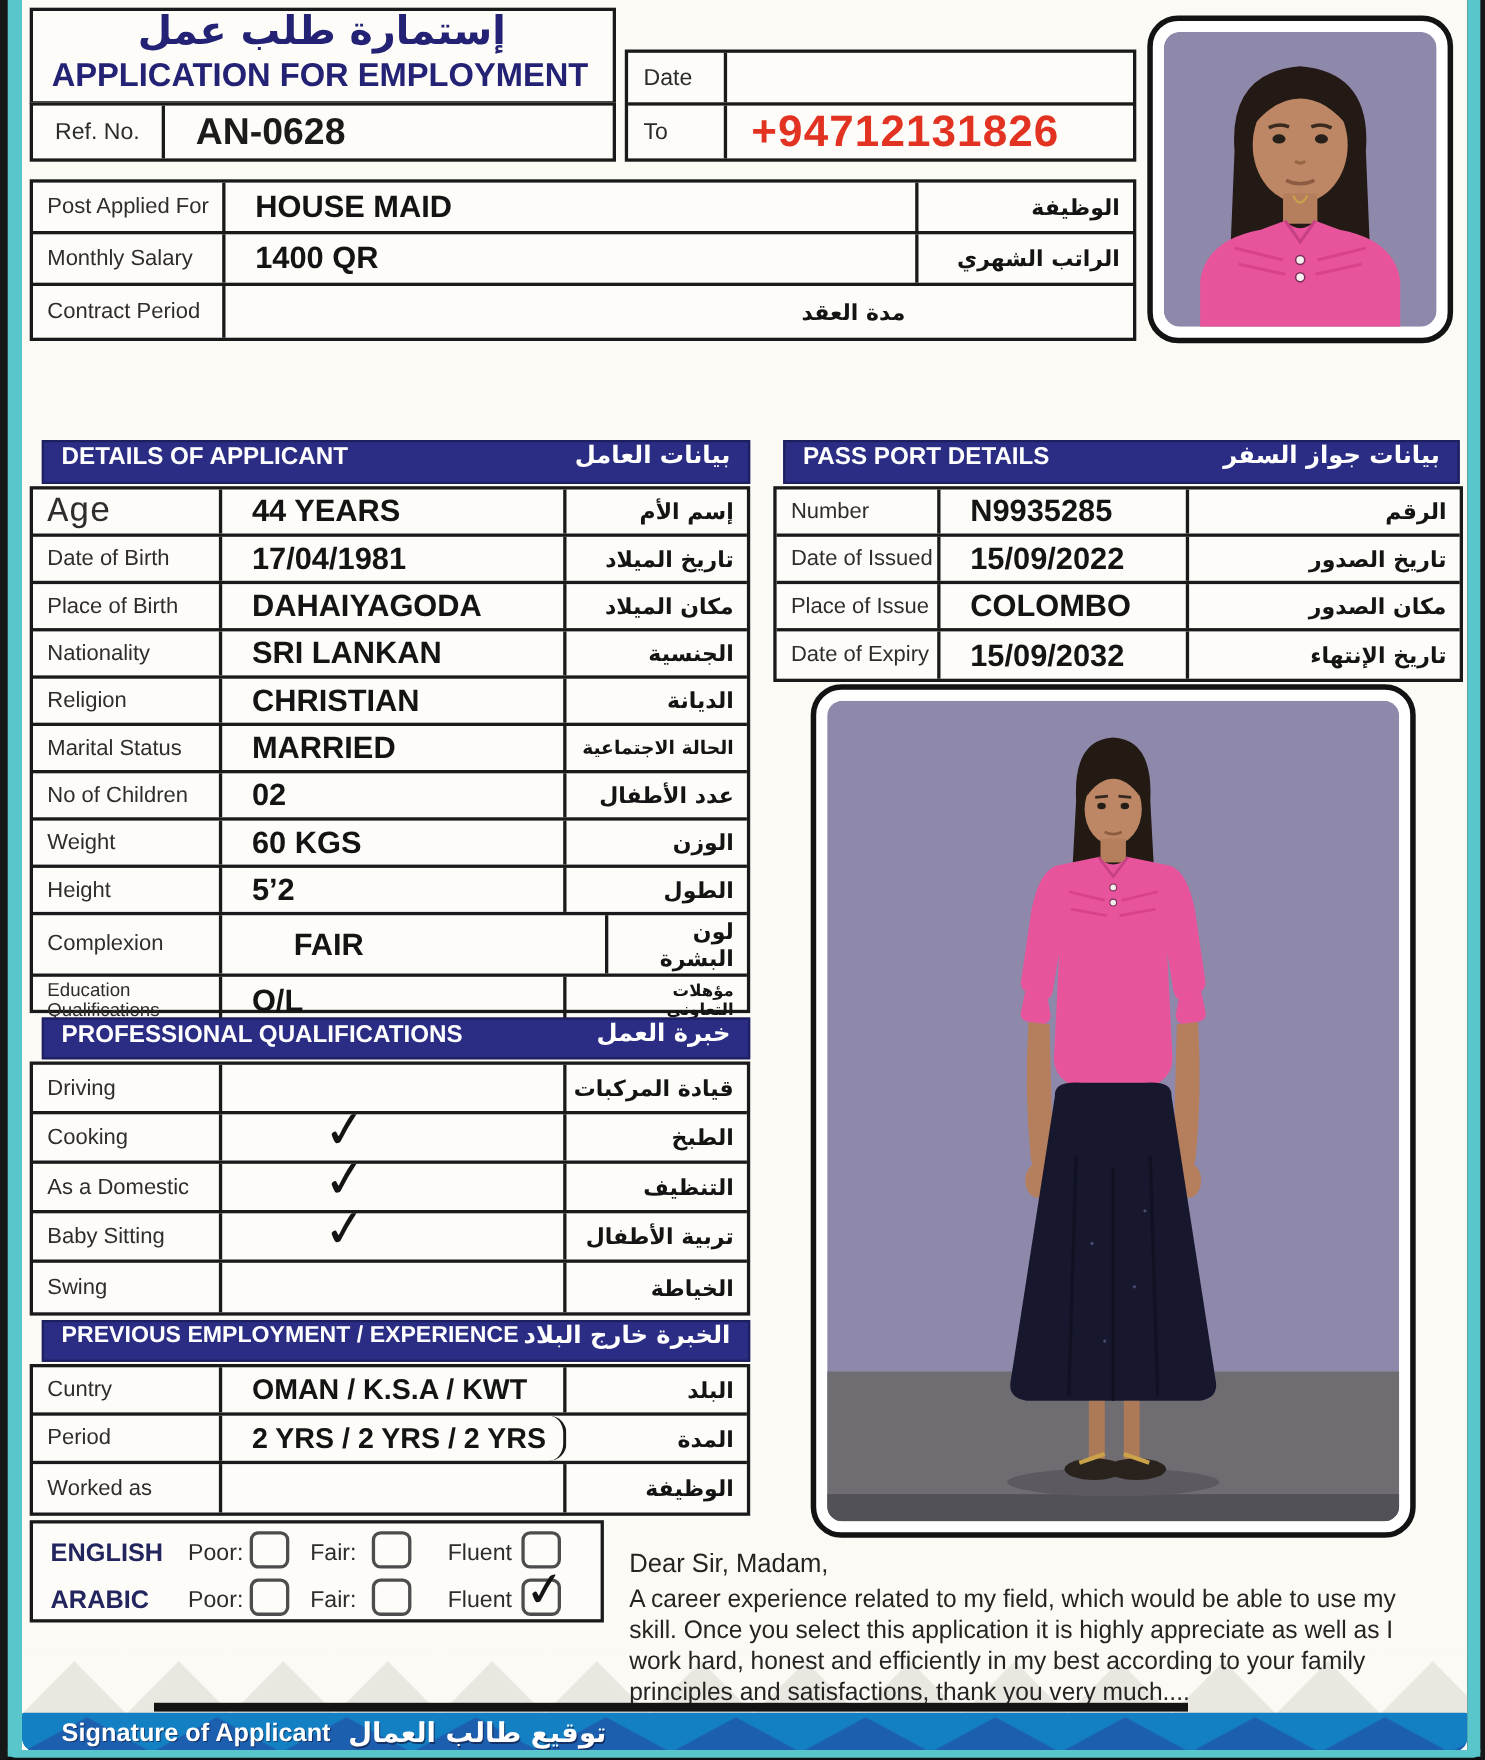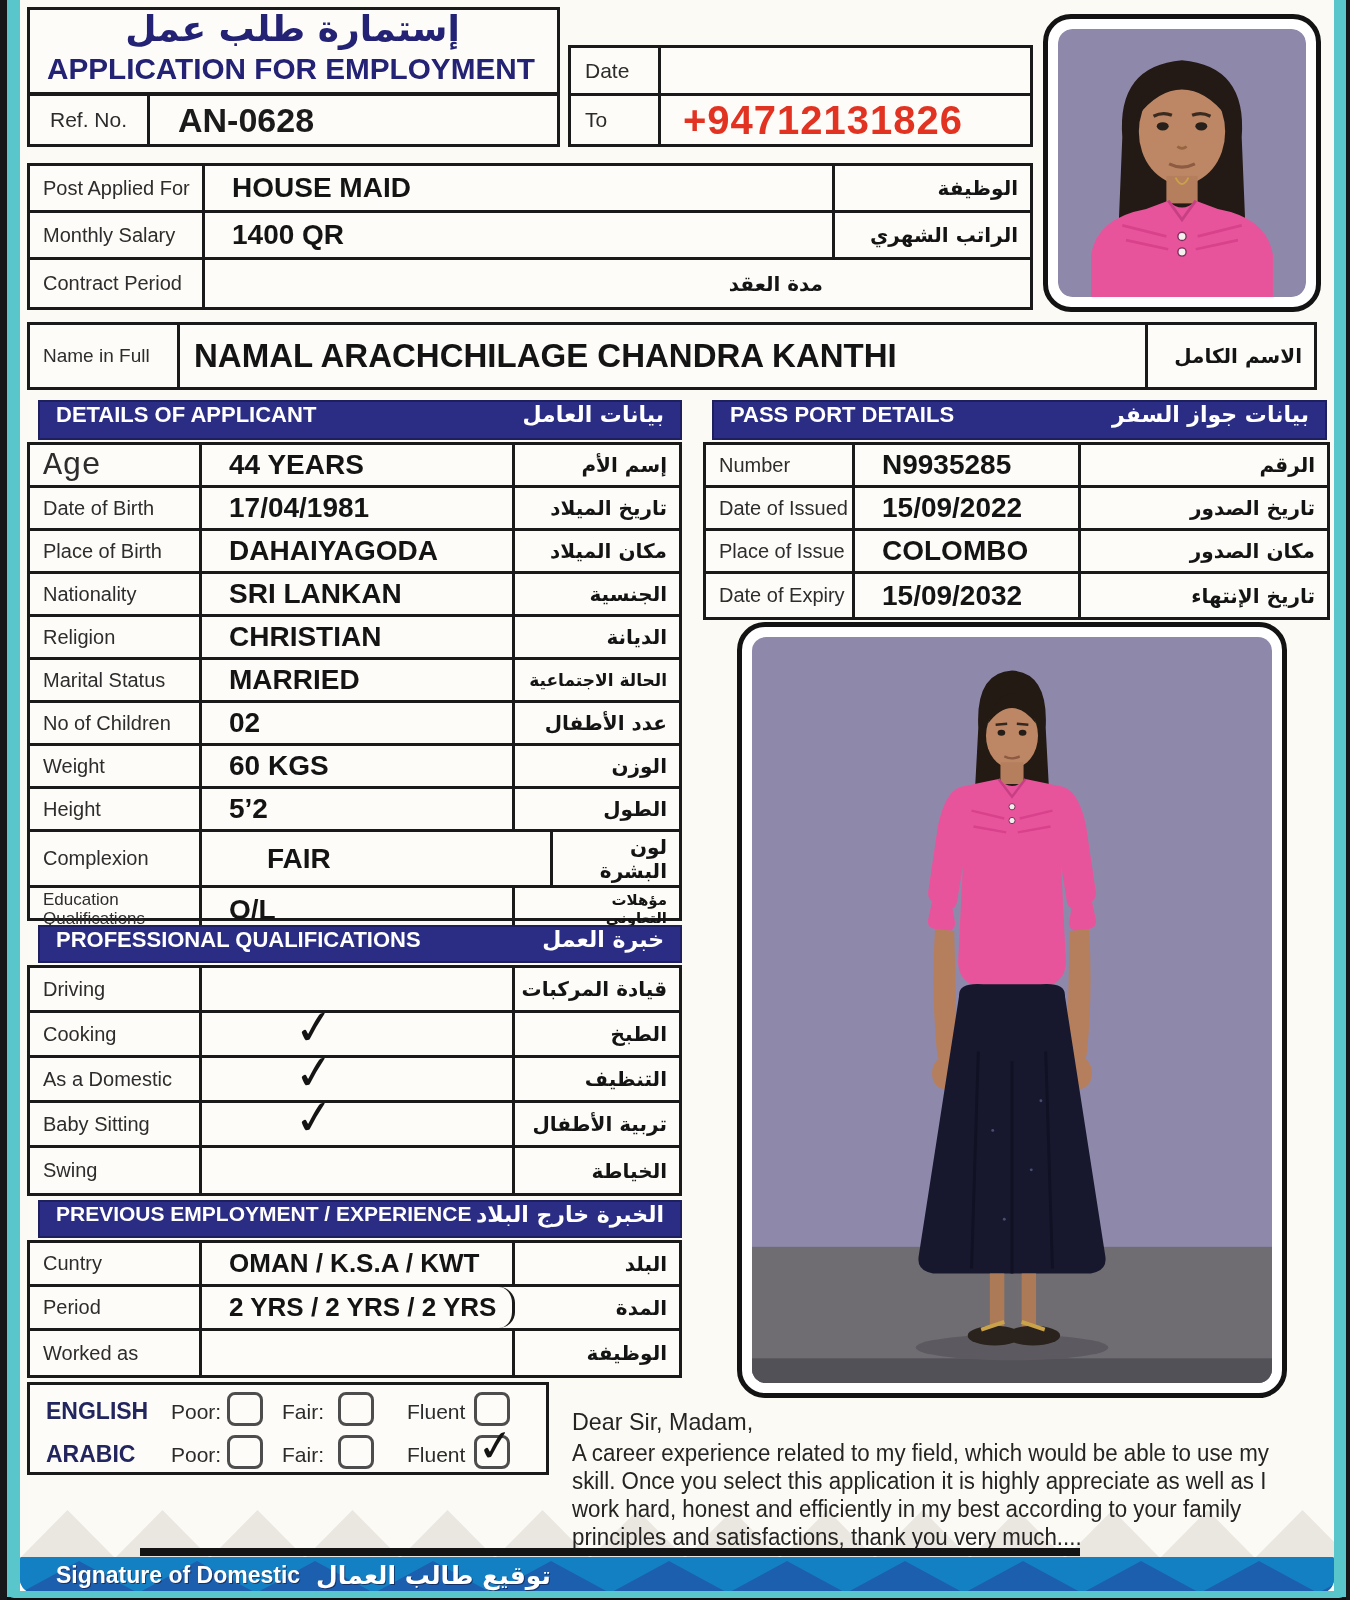--- a/index.html
+++ b/index.html
@@ -127,27 +127,20 @@
       <div class="cell cb-r lab">Monthly Salary</div>
       <div class="cell cb-r val">1400 QR</div>
       <div class="cell ar">الراتب الشهري</div>
     </div>
     <div class="row cols-post last" style="height:47px;">
       <div class="cell cb-r lab">Contract Period</div>
       <div class="cell ar">مدة العقد</div>
     </div>
   </div>
 
-  <div class="box" style="left:27px;top:322px;width:1290px;height:68px;">
-    <div class="row cols-name last" style="height:62px;">
-      <div class="cell cb-r lab" style="font-size:19px;">Name in Full</div>
-      <div class="cell cb-r val" style="font-size:33px;padding-left:14px;">NAMAL ARACHCHILAGE CHANDRA KANTHI</div>
-      <div class="cell ar">الاسم الكامل</div>
-    </div>
-  </div>
 
   <div class="bar" style="left:38px;top:400px;width:644px;height:40px;">
     <span class="en">DETAILS OF APPLICANT</span>
     <span class="arh">بيانات العامل</span>
   </div>
   <div class="box" style="left:27px;top:442px;width:655px;height:479px;">
     <div class="row cols-details" style="height:43px;">
       <div class="cell cb-r lab serif">Age</div>
       <div class="cell cb-r val">44 YEARS</div>
       <div class="cell ar">إسم الأم</div>
@@ -389,21 +382,21 @@
     <svg style="position:absolute;left:0;top:0;width:100%;height:100%;" viewBox="0 0 1314 36" preserveAspectRatio="none">
       <defs>
         <pattern id="tri-blue" width="118" height="36" patternUnits="userSpaceOnUse">
           <rect width="118" height="36" fill="#1480c4"></rect>
           <path d="M0,36 L59,4 L118,36 Z" fill="#1b5fae"></path>
         </pattern>
       </defs>
       <rect x="0" y="0" width="1314" height="36" fill="url(#tri-blue)"></rect>
     </svg>
     <div class="inner">
-      <span class="sig-en">Signature of Domestic</span>
+      <span class="sig-en">Signature of Applicant</span>
       <span class="sig-ar">توقيع طالب العمال</span>
     </div>
   </div>
 
   <div class="edge el-black"></div>
   <div class="edge el-teal"></div>
   <div class="edge er-teal"></div>
   <div class="edge er-black"></div>
   <div class="edge eb-teal"></div>
 </div>

